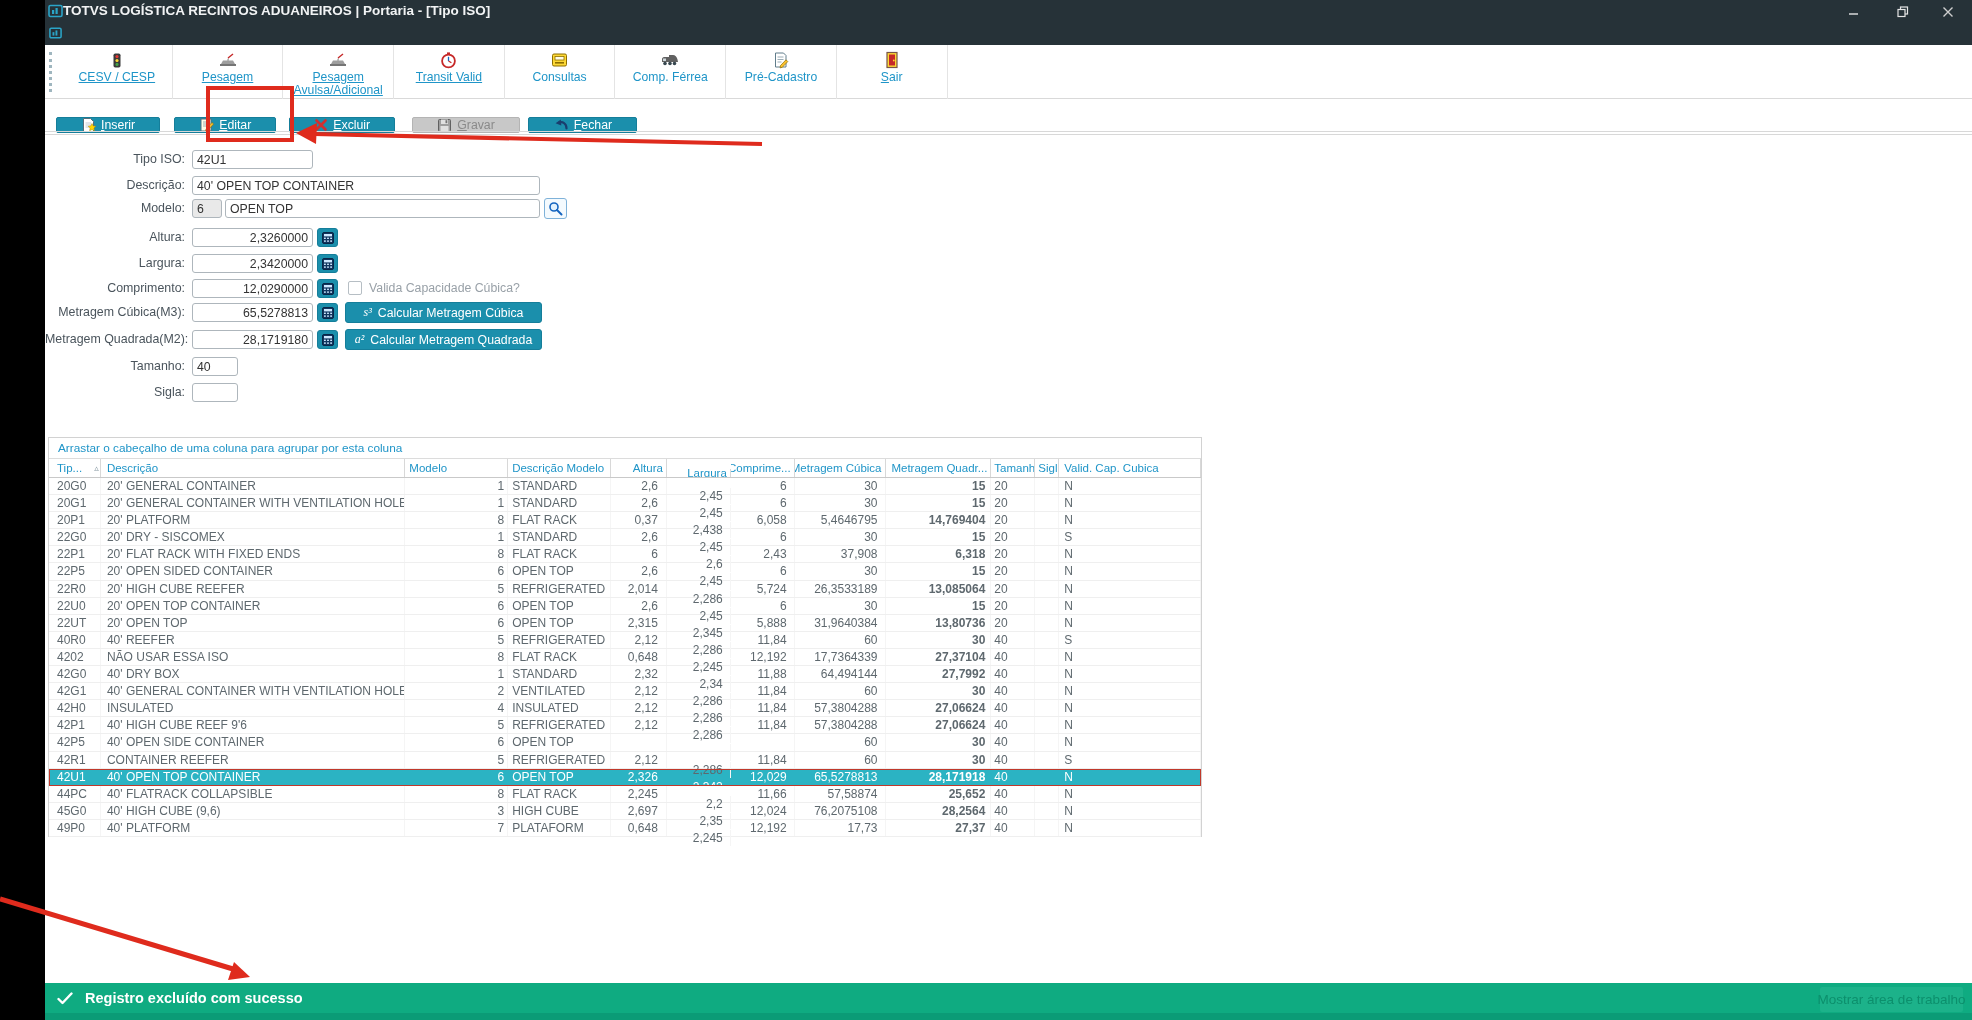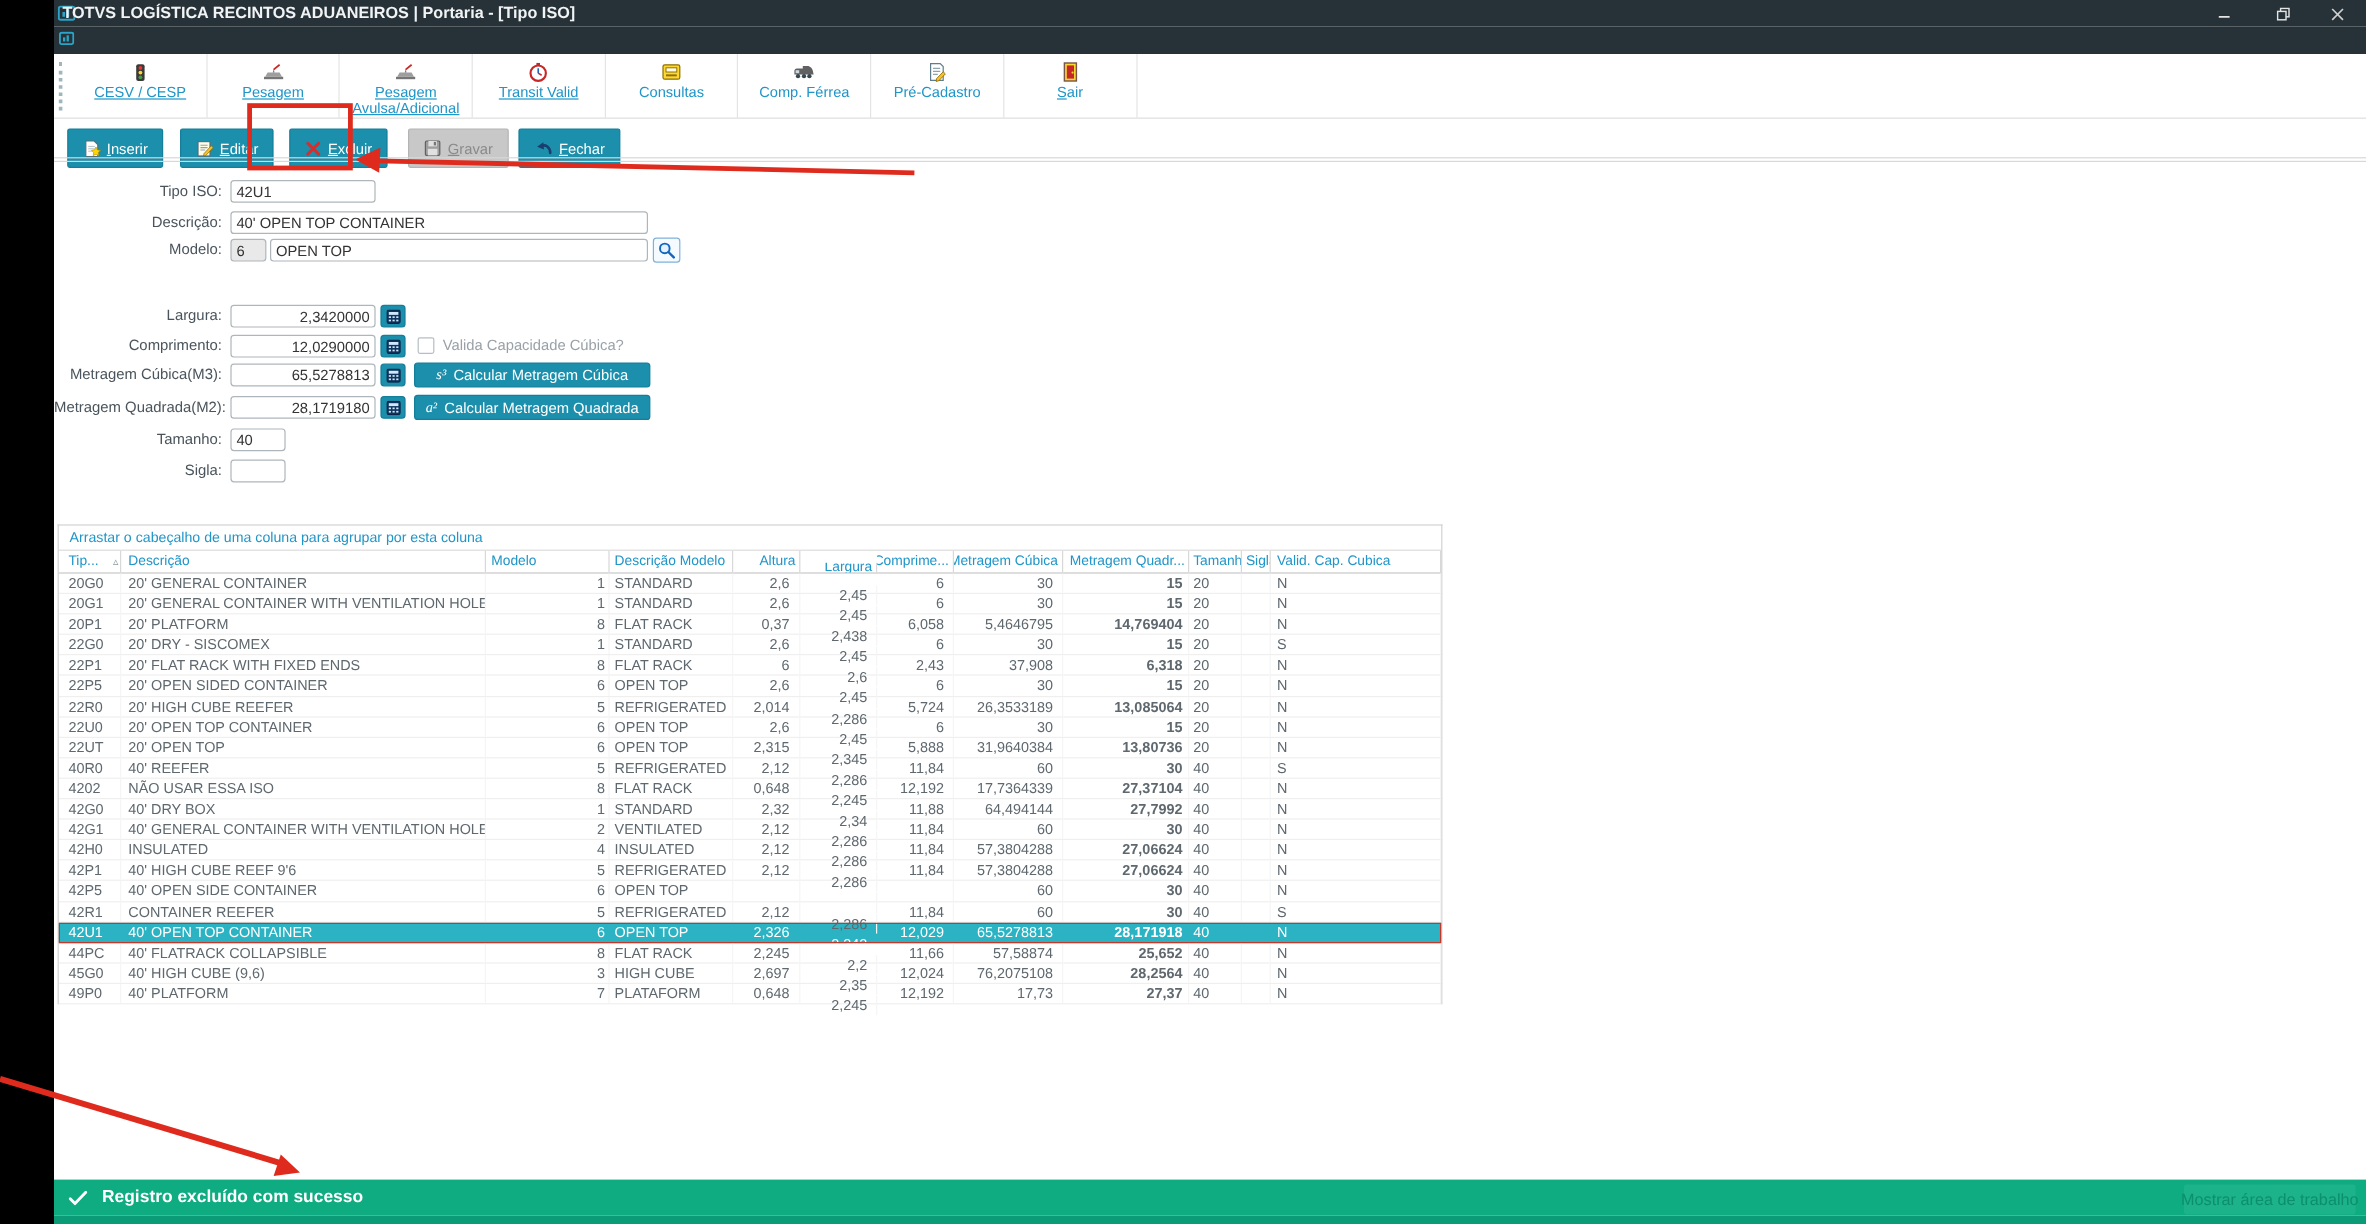--- a/index.html
+++ b/index.html
@@ -4,21 +4,21 @@
 <style>
   * { margin:0; padding:0; box-sizing:border-box; }
   html,body { width:1972px; height:1020px; background:#000; overflow:hidden;
               font-family:"Liberation Sans","DejaVu Sans",sans-serif; }
   #screen { position:relative; width:1972px; height:1020px; background:#000; }
   #app { position:absolute; left:45px; top:0; width:1927px; height:1020px; background:#fff; }
 
   
   .titlebar { position:absolute; left:0; top:0; width:100%; height:22px; background:#263238; }
   .titlebar .app-icon { position:absolute; left:3px; top:4px; }
-  .titlebar .title { position:absolute; left:7px; top:0; line-height:22px; color:#F1F3F4;
+  .titlebar .title { position:absolute; left:18px; top:0; line-height:22px; color:#F1F3F4;
                      font-size:13.5px; font-weight:bold; white-space:nowrap; }
   .winctl { position:absolute; top:3px; width:30px; height:17px; display:flex; align-items:center; justify-content:center; cursor:default; }
 
   
   .menubar { position:absolute; left:0; top:22px; width:100%; height:23px; background:#263238; display:flex; align-items:center; }
   .menubar .app-icon-small { margin-left:4px; margin-right:10px; }
   .menu-item { color:#2FA8CC; font-size:12px; margin-right:19px; white-space:nowrap; }
   .mdictl { position:absolute; top:27px; width:22px; height:16px; display:flex; align-items:center; justify-content:center; }
 
   
@@ -26,23 +26,23 @@
   .toolbar-handle { position:absolute; left:4px; top:7px; height:40px; width:0; border-left:3px dotted #9FB6BF; }
   .toolbar-items { position:absolute; left:17px; top:0; display:flex; height:54px; }
   .toolbar-item { width:110.7px; height:54px; display:flex; flex-direction:column; align-items:center; padding-top:4px;
                   border-right:1px solid #E4E4E4; cursor:pointer; }
   .toolbar-item .tb-icon { height:22px; display:flex; align-items:center; }
   .toolbar-item .tb-label { color:#1F95C8; font-size:12.2px; line-height:13px; text-align:center; white-space:nowrap; }
   .toolbar-item.underline .tb-label { text-decoration:underline; }
 
   
   .actionbar { position:absolute; left:0; top:99px; width:100%; height:32px; background:#fff; display:flex; align-items:flex-start; }
-  .action-button { margin-top:8px; height:33px; display:inline-flex; align-items:center; gap:5px;
+  .action-button { margin-top:18px; height:16px; display:inline-flex; align-items:center; gap:5px;
                    background:#1B8FAC; border:1px solid #157E9A; border-radius:2px; color:#fff;
-                   font-size:12.3px; padding:0 12px; cursor:pointer; white-space:nowrap; }
+                   font-size:12.3px; padding:0 24px; cursor:pointer; white-space:nowrap; }
   .action-button:nth-child(1){ margin-left:11px; }
   .action-button:nth-child(2){ margin-left:14px; }
   .action-button:nth-child(3){ margin-left:13px; }
   .action-button:nth-child(4){ margin-left:17px; }
   .action-button:nth-child(5){ margin-left:8px; }
   .action-button.disabled { background:#C8C8C8; border-color:#B4B4B4; color:#8A8A8A; cursor:default; }
   .sep-line { position:absolute; left:0; width:100%; height:0; border-top:1px solid #D8D8D8; }
 
   
   .form-row { position:absolute; left:0; width:1200px; height:20px; }
@@ -337,20 +337,38 @@
       <span class="form-label">Modelo:</span>
       <input class="tfield gray" style="left: 147px; width: 30px;" value="6">
       <input class="tfield" style="left: 180px; width: 315px;" value="OPEN TOP">
       <span class="search-btn">
         <svg width="15" height="15" viewBox="0 0 15 15">
             <circle cx="6" cy="6" r="4" fill="#E3F2FD" stroke="#1565C0" stroke-width="1.6"></circle>
             <path d="M9 9 L13.5 13.5" stroke="#1565C0" stroke-width="2" stroke-linecap="round"></path>
           </svg>
       </span>
     </div>
+    <div class="form-row" style="top:228px;">
+      <span class="form-label">Altura:</span>
+      <input class="tfield num" style="left: 147px; width: 121px;" value="2,3260000">
+      <span class="calc-btn">
+        <svg width="12" height="12" viewBox="0 0 12 12">
+            <rect x="0.5" y="0.5" width="11" height="11" rx="1.5" fill="#10355E" stroke="#0A2547"></rect>
+            <rect x="2" y="2" width="8" height="2.4" fill="#CFE8FF"></rect>
+            <g fill="#CFE8FF">
+              <rect x="2" y="5.6" width="1.8" height="1.4"></rect>
+              <rect x="5.1" y="5.6" width="1.8" height="1.4"></rect>
+              <rect x="8.2" y="5.6" width="1.8" height="1.4"></rect>
+              <rect x="2" y="8.4" width="1.8" height="1.4"></rect>
+              <rect x="5.1" y="8.4" width="1.8" height="1.4"></rect>
+              <rect x="8.2" y="8.4" width="1.8" height="1.4"></rect>
+            </g>
+          </svg>
+      </span>
+    </div>
     <div class="form-row" style="top:254px;">
       <span class="form-label">Largura:</span>
       <input class="tfield num" style="left: 147px; width: 121px;" value="2,3420000">
       <span class="calc-btn">
         <svg width="12" height="12" viewBox="0 0 12 12">
             <rect x="0.5" y="0.5" width="11" height="11" rx="1.5" fill="#10355E" stroke="#0A2547"></rect>
             <rect x="2" y="2" width="8" height="2.4" fill="#CFE8FF"></rect>
             <g fill="#CFE8FF">
               <rect x="2" y="5.6" width="1.8" height="1.4"></rect>
               <rect x="5.1" y="5.6" width="1.8" height="1.4"></rect>

